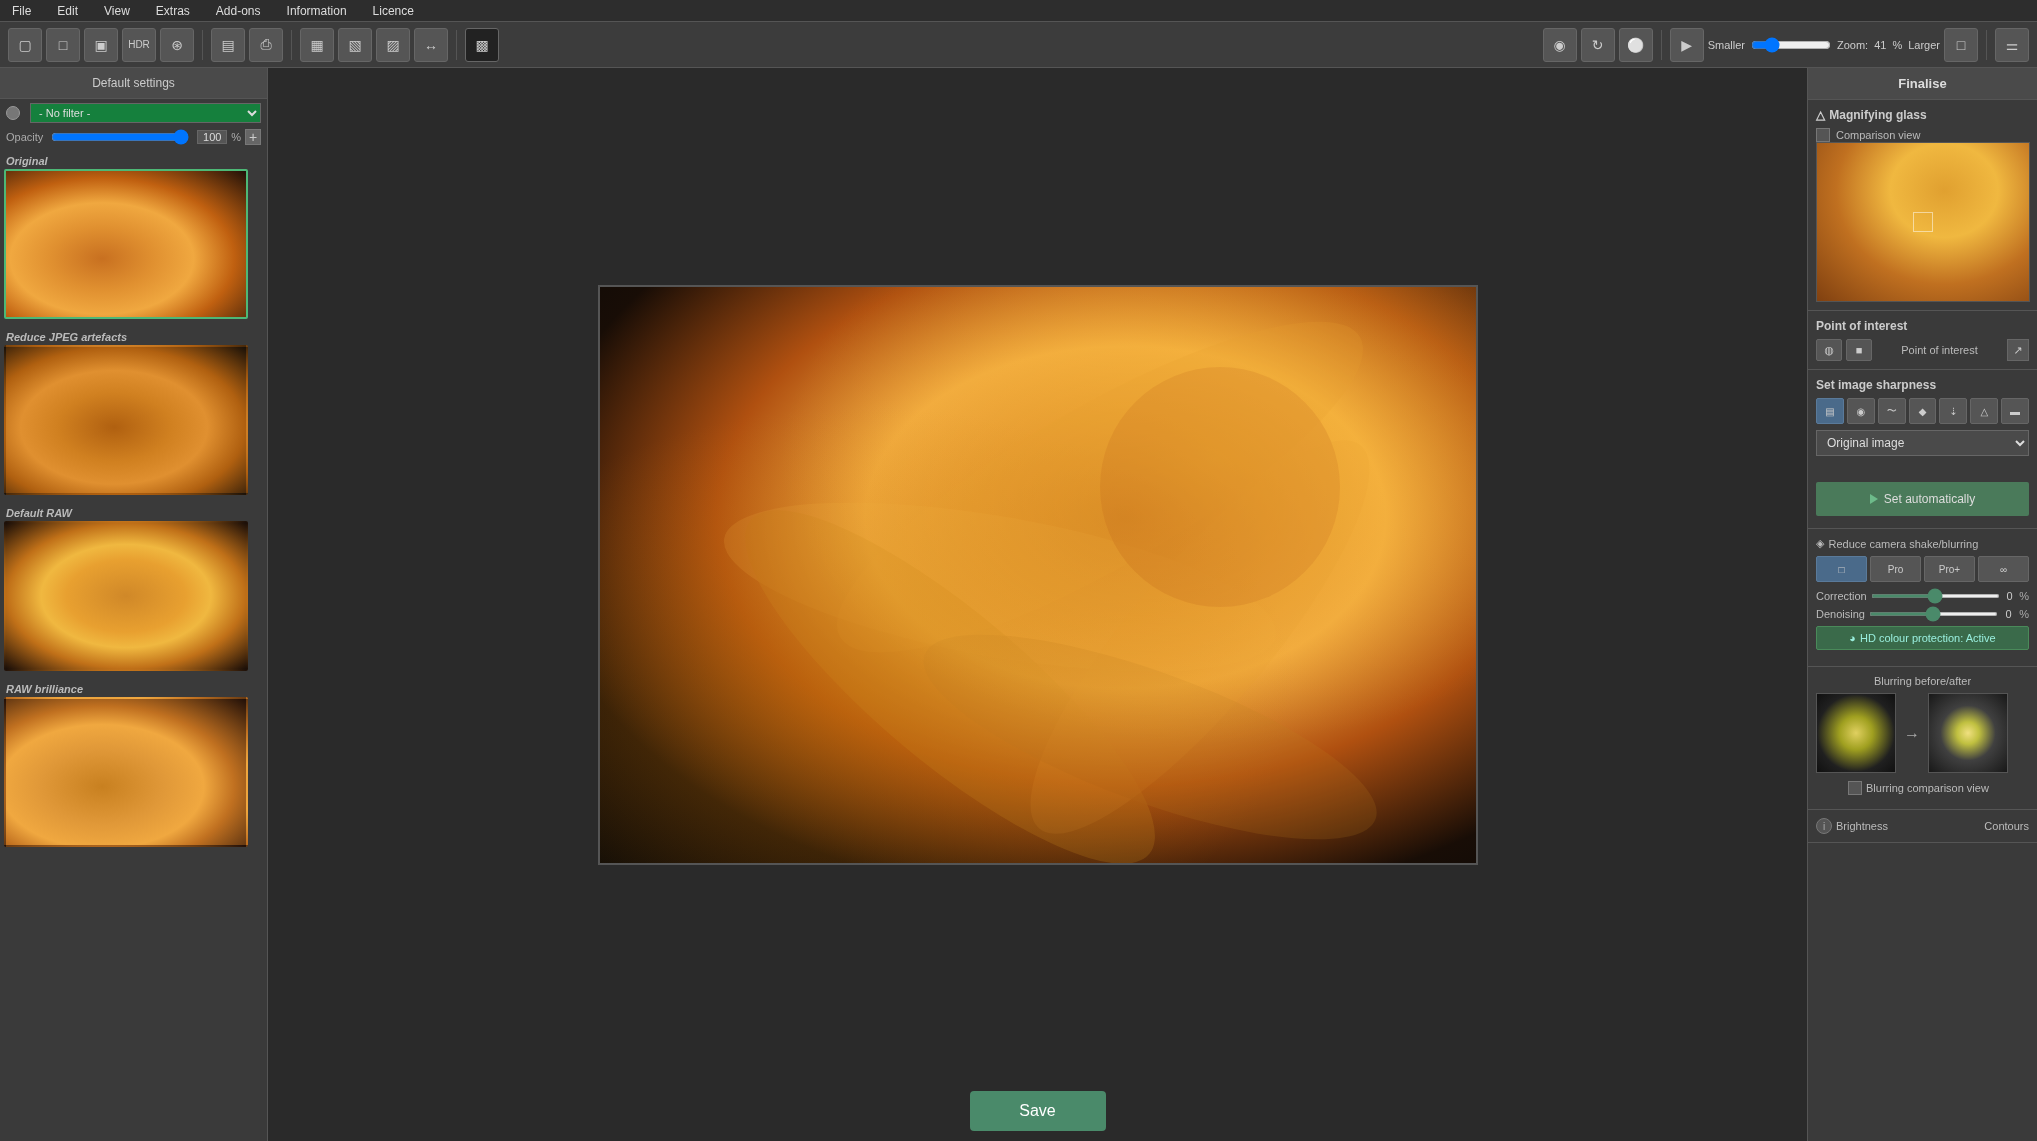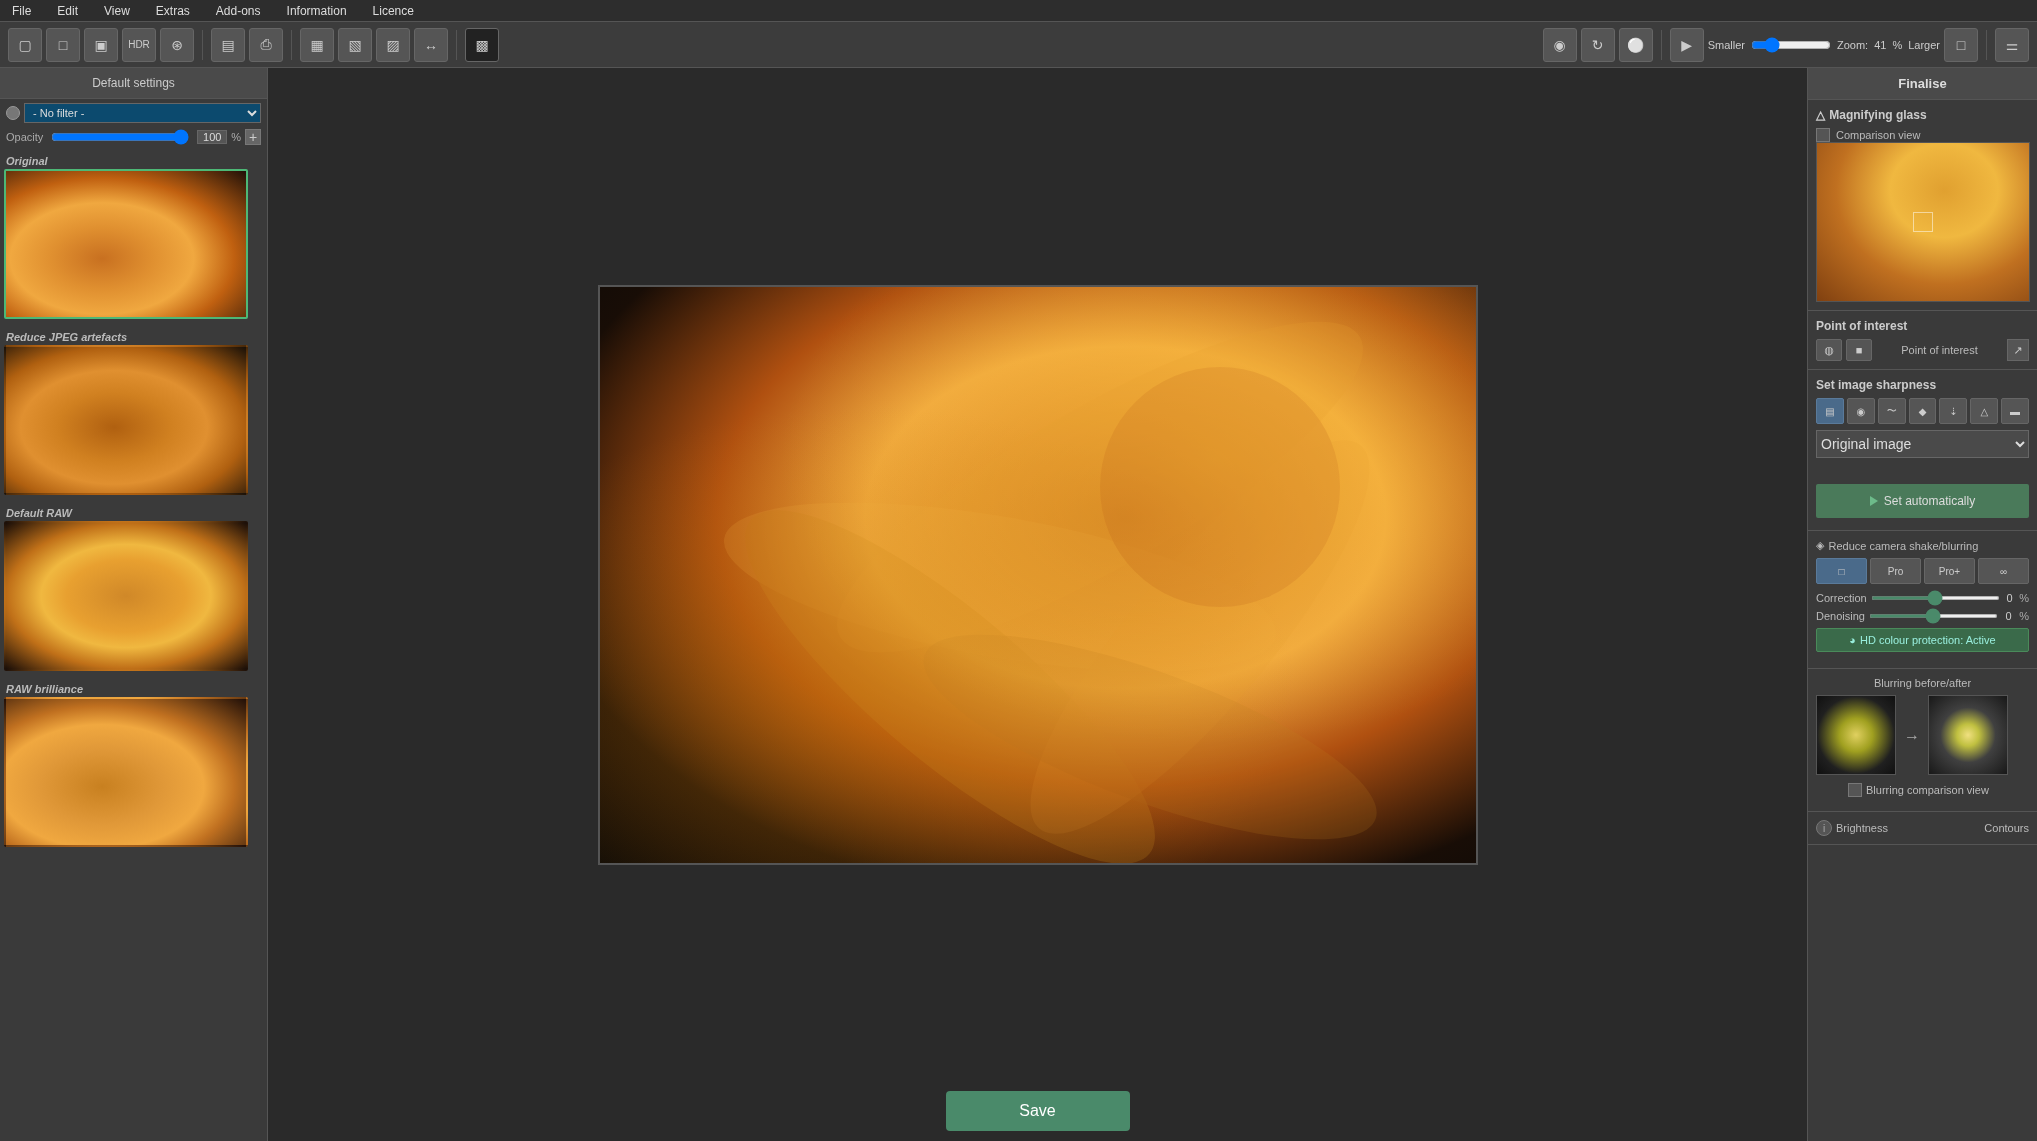--- a/index.html
+++ b/index.html
@@ -101,25 +101,26 @@
     }
     .filter-circle {
       width: 14px;
       height: 14px;
       border-radius: 50%;
       background: #777;
       border: 1px solid #999;
     }
     .filter-select {
       flex: 1;
-      background: #0c4a6e;
+      background: #15803d;
       border: 1px solid #666;
       color: #ddd;
       padding: 2px 4px;
       font-size: 11px;
+      margin-left: 6px;
     }
     #opacity-row {
       display: flex;
       align-items: center;
       padding: 2px 6px;
       gap: 4px;
       font-size: 11px;
     }
     .opacity-label { color: #aaa; }
     .opacity-val {
@@ -213,21 +214,21 @@
         radial-gradient(ellipse at 30% 70%, rgba(200,120,10,0.5) 0%, transparent 50%);
     }
     #save-bar {
       height: 60px;
       display: flex;
       align-items: center;
       justify-content: center;
       background: #2a2a2a;
     }
     .save-btn {
-      width: 184px;
+      width: 136px;
       height: 40px;
       background: #4a8a6a;
       border: none;
       color: #fff;
       font-size: 16px;
       border-radius: 4px;
       cursor: pointer;
     }
 
     
@@ -348,22 +349,22 @@
     }
     .sharp-icon-btn.active {
       background: #4a6a8a;
       border-color: #5a7a9a;
     }
     .sharp-dropdown {
       width: 100%;
       background: #4a4a4a;
       border: 1px solid #666;
       color: #ddd;
-      padding: 4px 0;
-      font-size: 14px;
+      padding: 4px 6px;
+      font-size: 12px;
       margin-bottom: 6px;
     }
     .set-auto-btn {
       width: 100%;
       height: 34px;
       background: #4a7a5a;
       border: none;
       color: #ddd;
       font-size: 12px;
       cursor: pointer;

